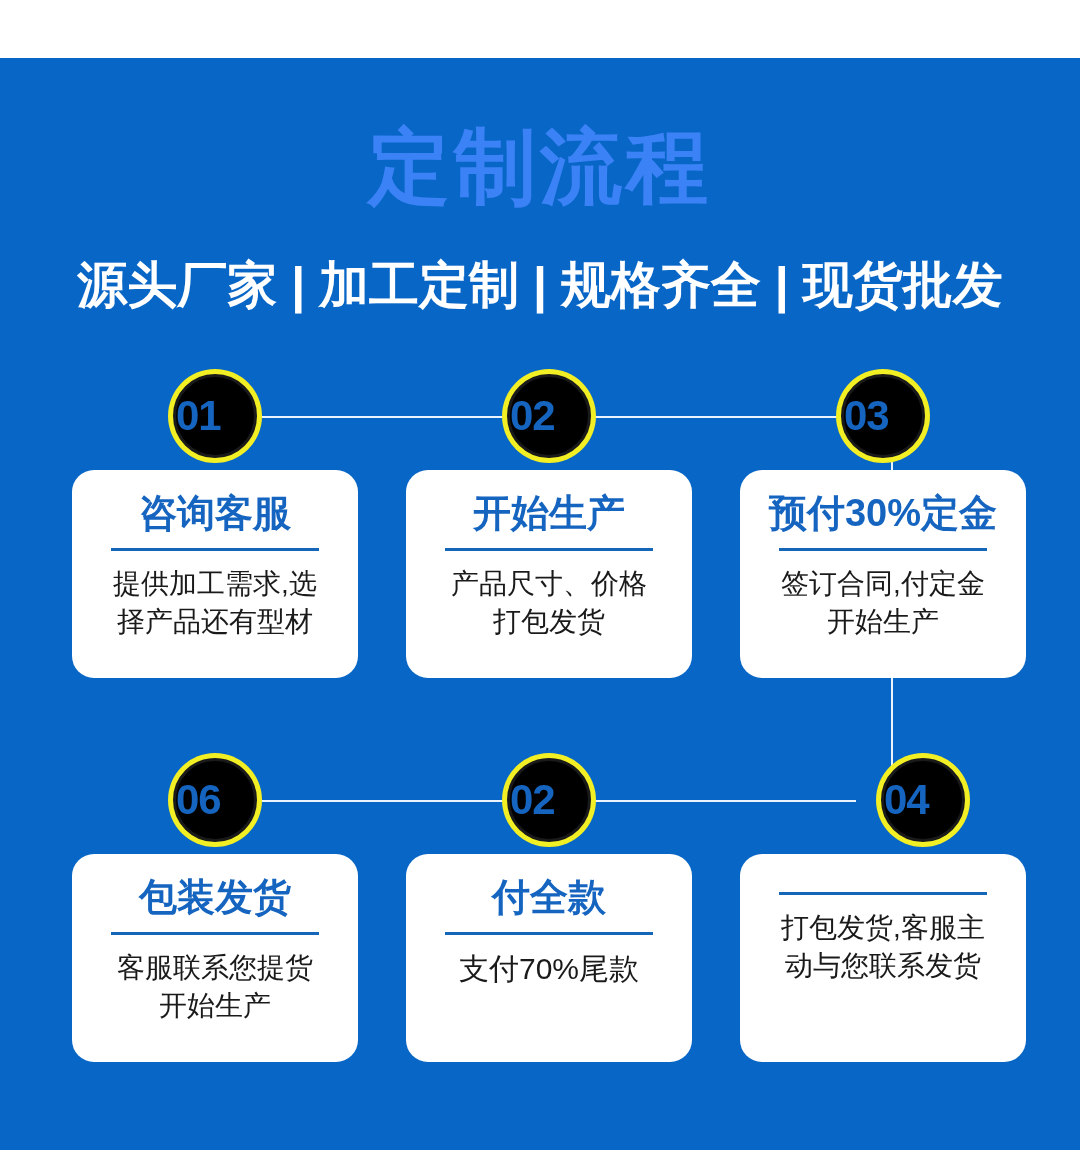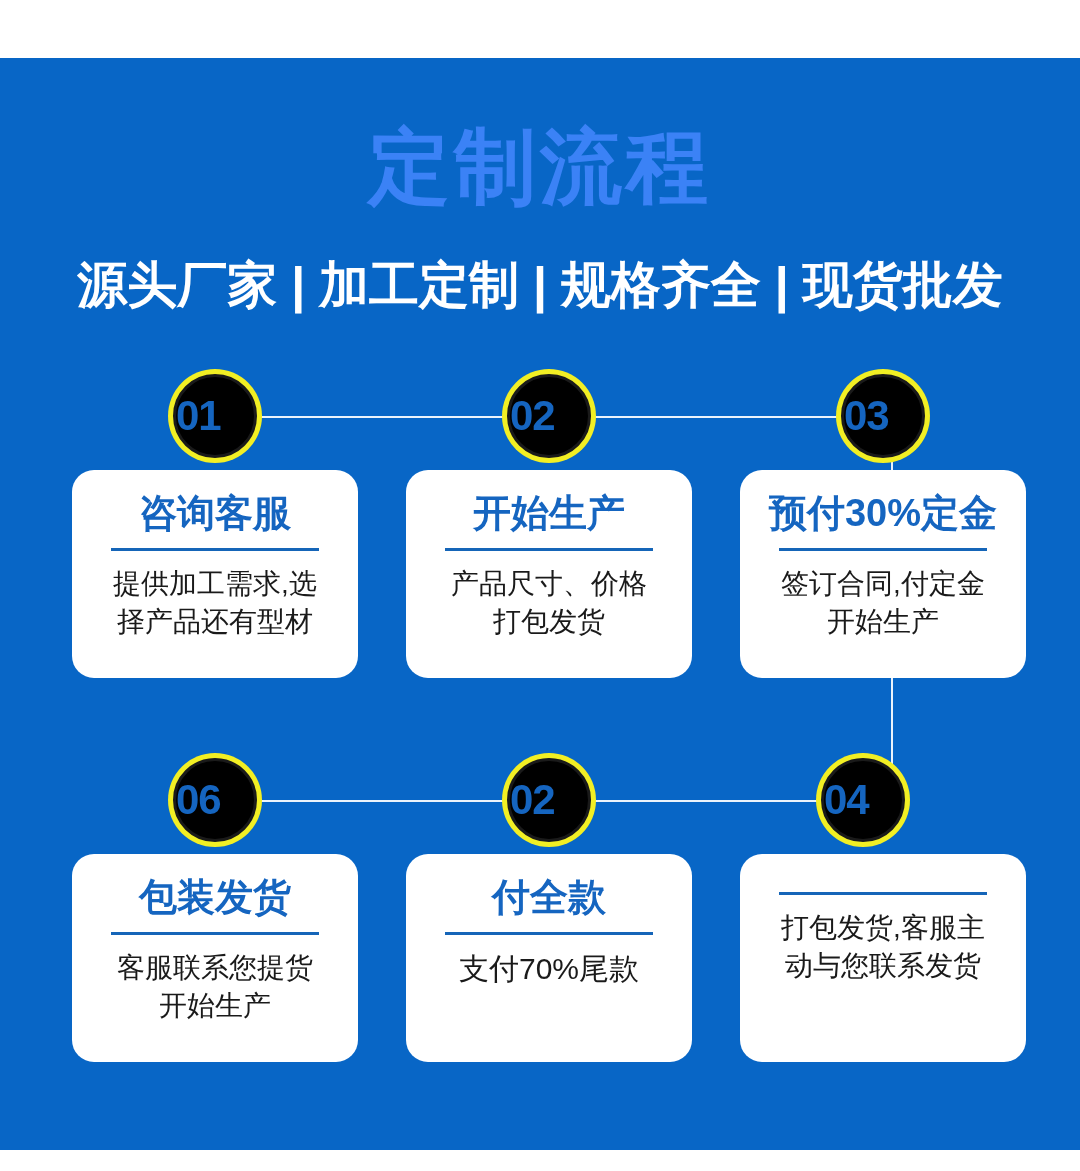--- a/index.html
+++ b/index.html
@@ -149,21 +149,21 @@
   <div class="badge" style="left:841px; top:374px;">
     <span>03</span>
   </div>
 
   <div class="badge" style="left:173px; top:758px;">
     <span>06</span>
   </div>
   <div class="badge" style="left:507px; top:758px;">
     <span>02</span>
   </div>
-  <div class="badge" style="left:821px; top:758px;">
+  <div class="badge" style="left:881px; top:758px;">
     <span>04</span>
   </div>
 
   <div class="card" style="left:72px; top:470px;">
     <div class="card-title">咨询客服</div>
     <div class="card-rule"></div>
     <div class="card-body">
       <div>提供加工需求,选</div>
       <div>择产品还有型材</div>
     </div>

